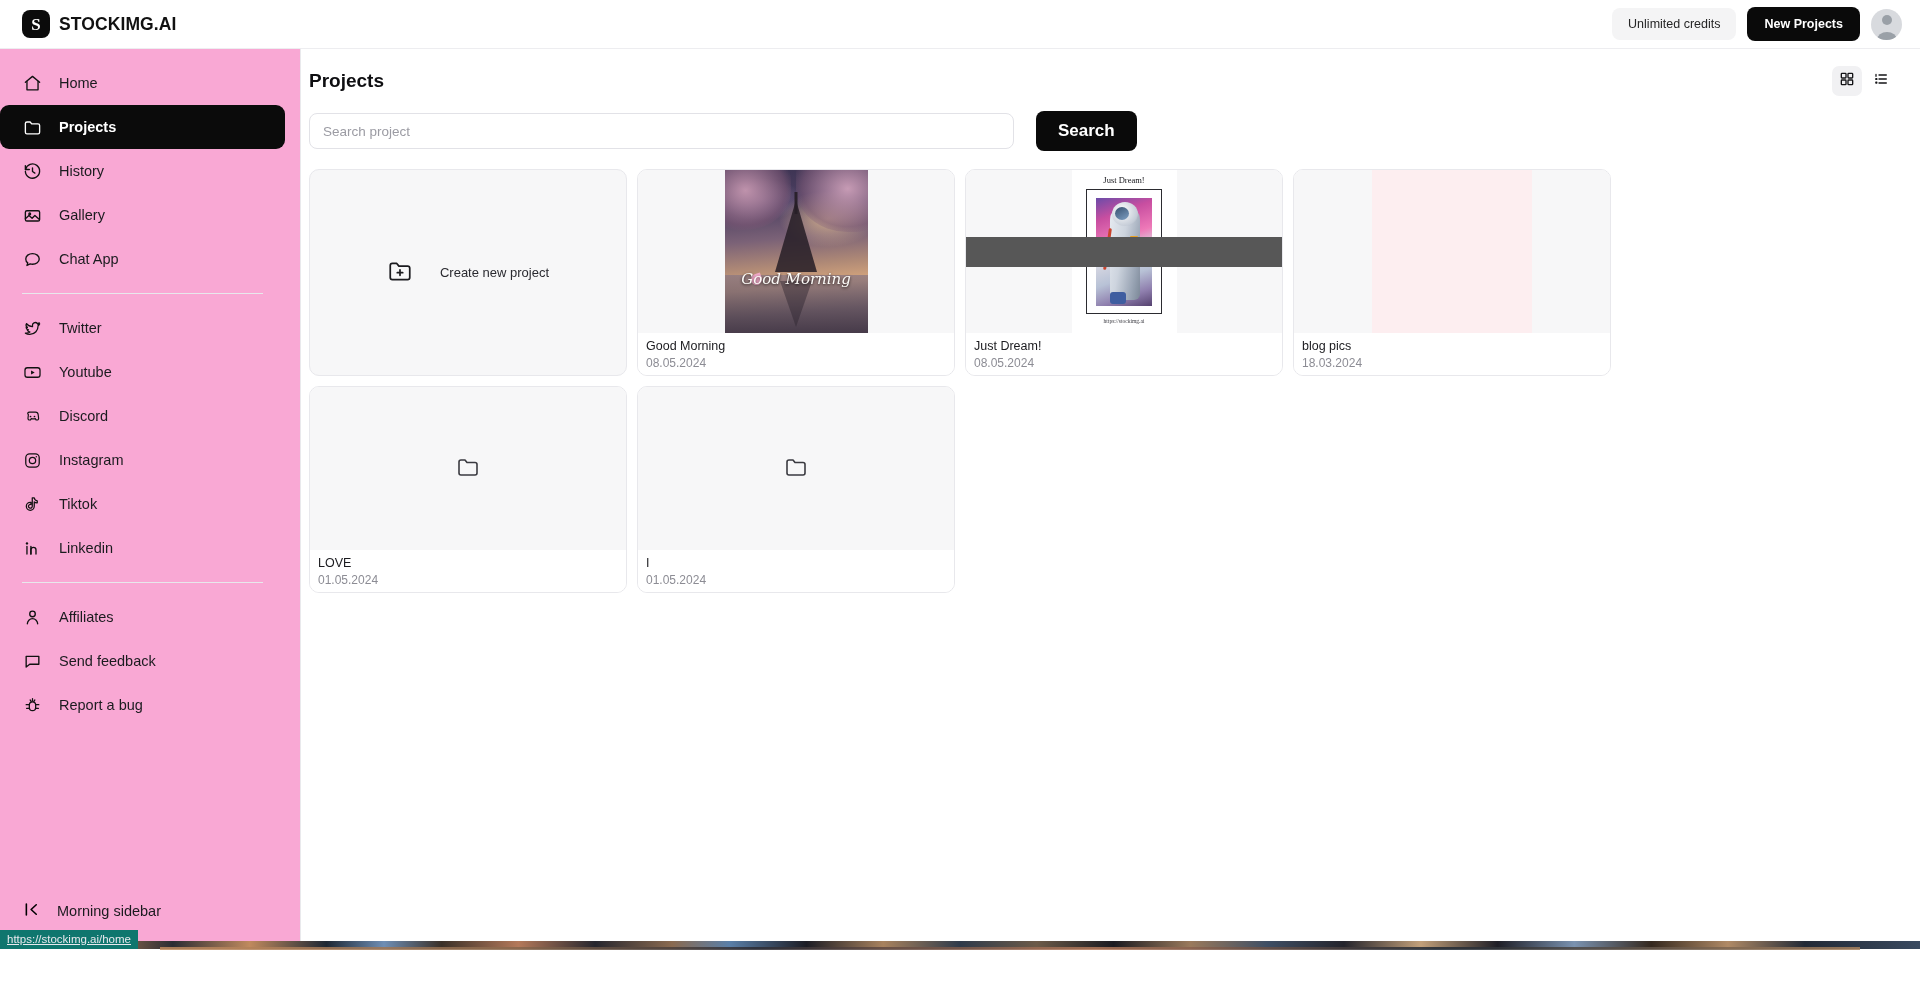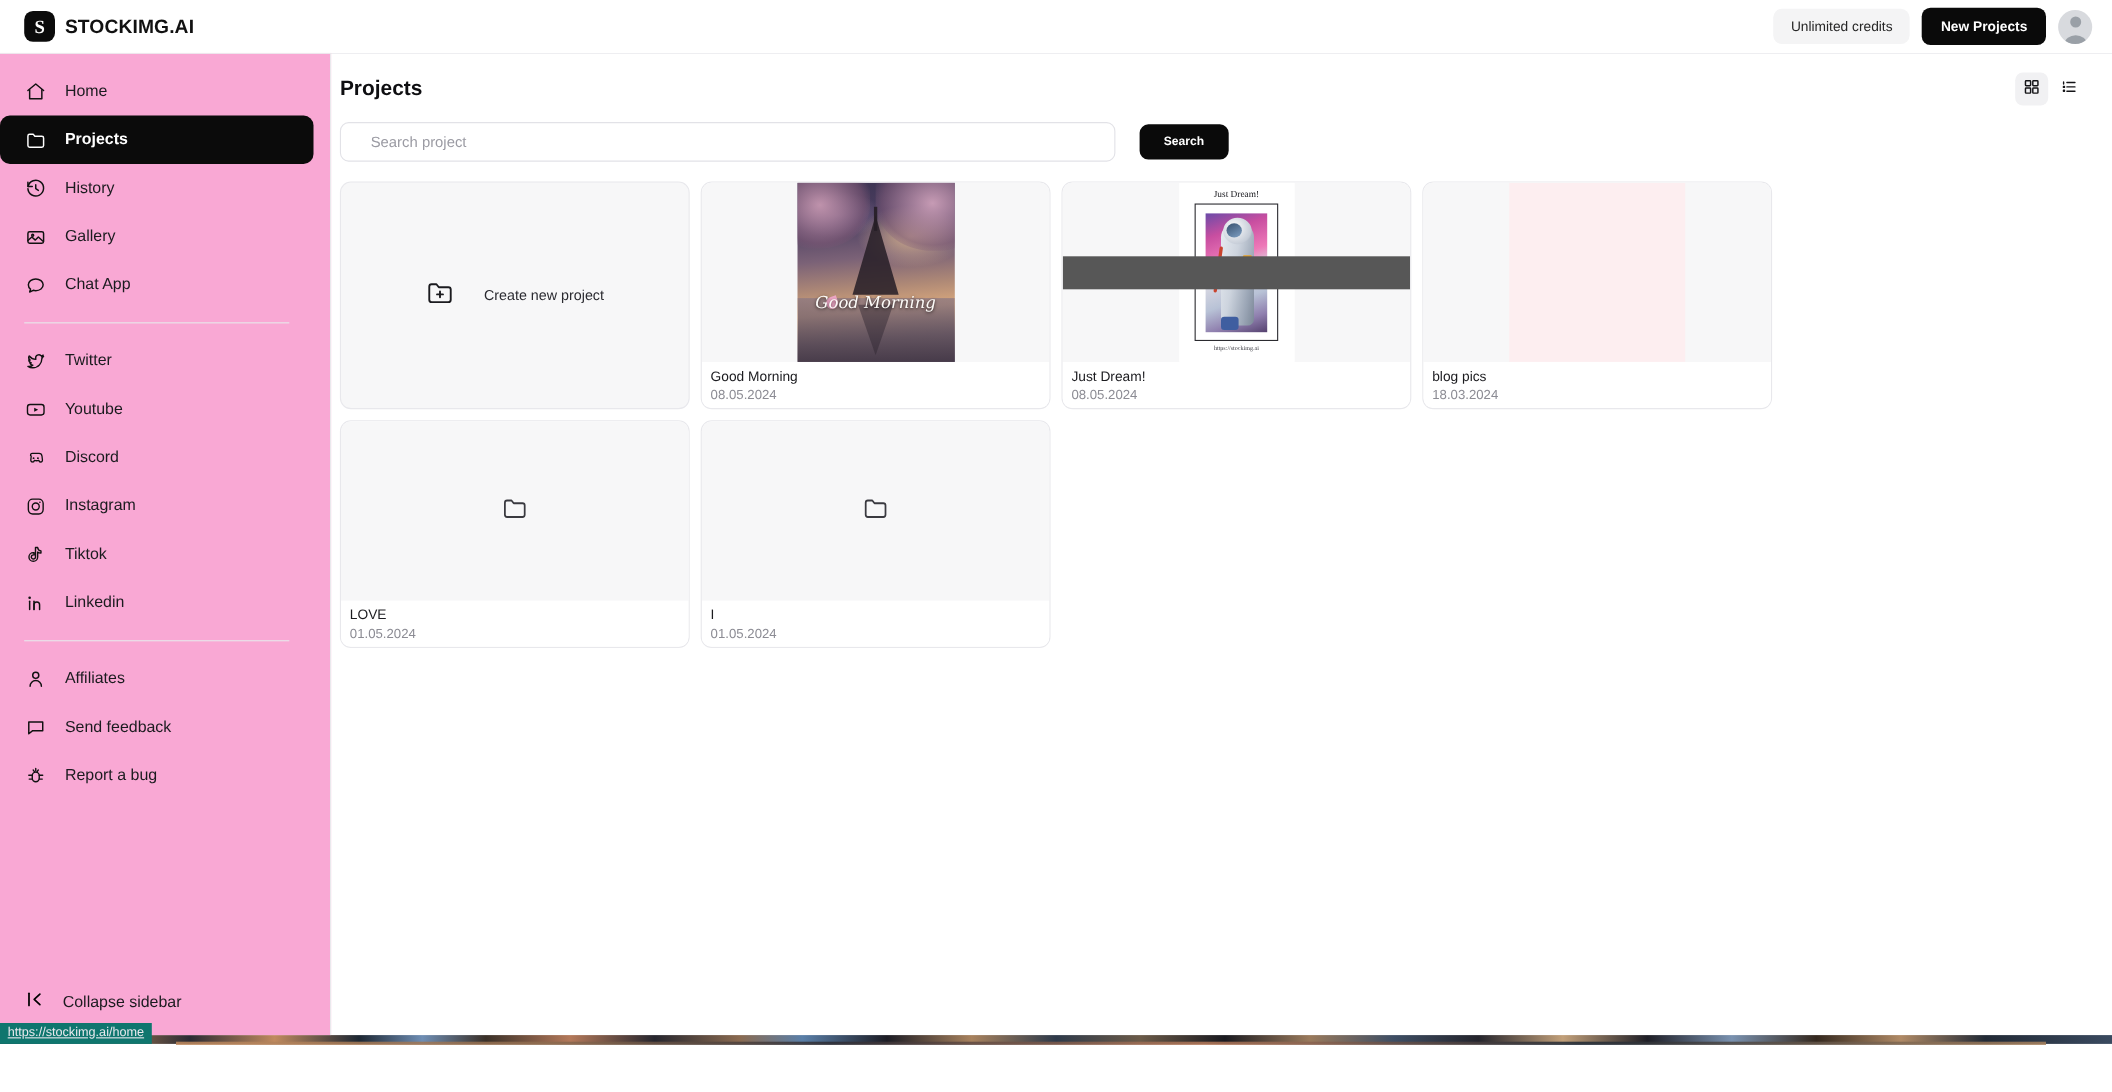--- a/index.html
+++ b/index.html
@@ -128,28 +128,28 @@
   }
   .view-btn.active { background: #f1f1f3; }
 
   #search-row {
     display: flex; align-items: center; gap: 22px;
     padding: 0 24px; margin-top: 6px;
   }
   #search-input {
     width: 705px; height: 36px;
     border: 1px solid #e2e2e7; border-radius: 8px;
-    padding: 0 27px; font-size: 13.5px;
+    padding: 0 13px; font-size: 13.5px;
     color: #1b1b1f; outline: none; background: #fff;
     font-family: "Liberation Sans", sans-serif;
   }
   #search-input::placeholder { color: #9b9ba3; }
   #search-btn {
     background: #0a0a0a; color: #fff; border: none;
-    border-radius: 8px; font-size: 11px; font-weight: bold;
+    border-radius: 8px; font-size: 17px; font-weight: bold;
     padding: 10px 22px; cursor: pointer;
     font-family: "Liberation Sans", sans-serif;
   }
 
   
   #grid {
     display: flex; flex-wrap: wrap; gap: 10px;
     padding: 18px 24px 0 24px;
   }
   .card {
@@ -521,21 +521,21 @@
     </div>
   </div>
 
   <div id="collapse-row">
     <span class="nav-ico">
       <svg width="19" height="19" viewBox="0 0 24 24" fill="none" stroke="currentColor" stroke-width="2" stroke-linecap="round" stroke-linejoin="round">
           <path d="M5.5 5v14"></path>
           <path d="M18 6l-6.5 6 6.5 6"></path>
         </svg>
     </span>
-    <span class="nav-label">Collapse sidebar</span>
+    <span class="nav-label">Morning sidebar</span>
   </div>
 </div>
 
 <div id="main">
 
   <div id="main-head">
     <div id="page-title">Projects</div>
     <div id="view-toggle">
       <div class="view-btn active">
         <span>

